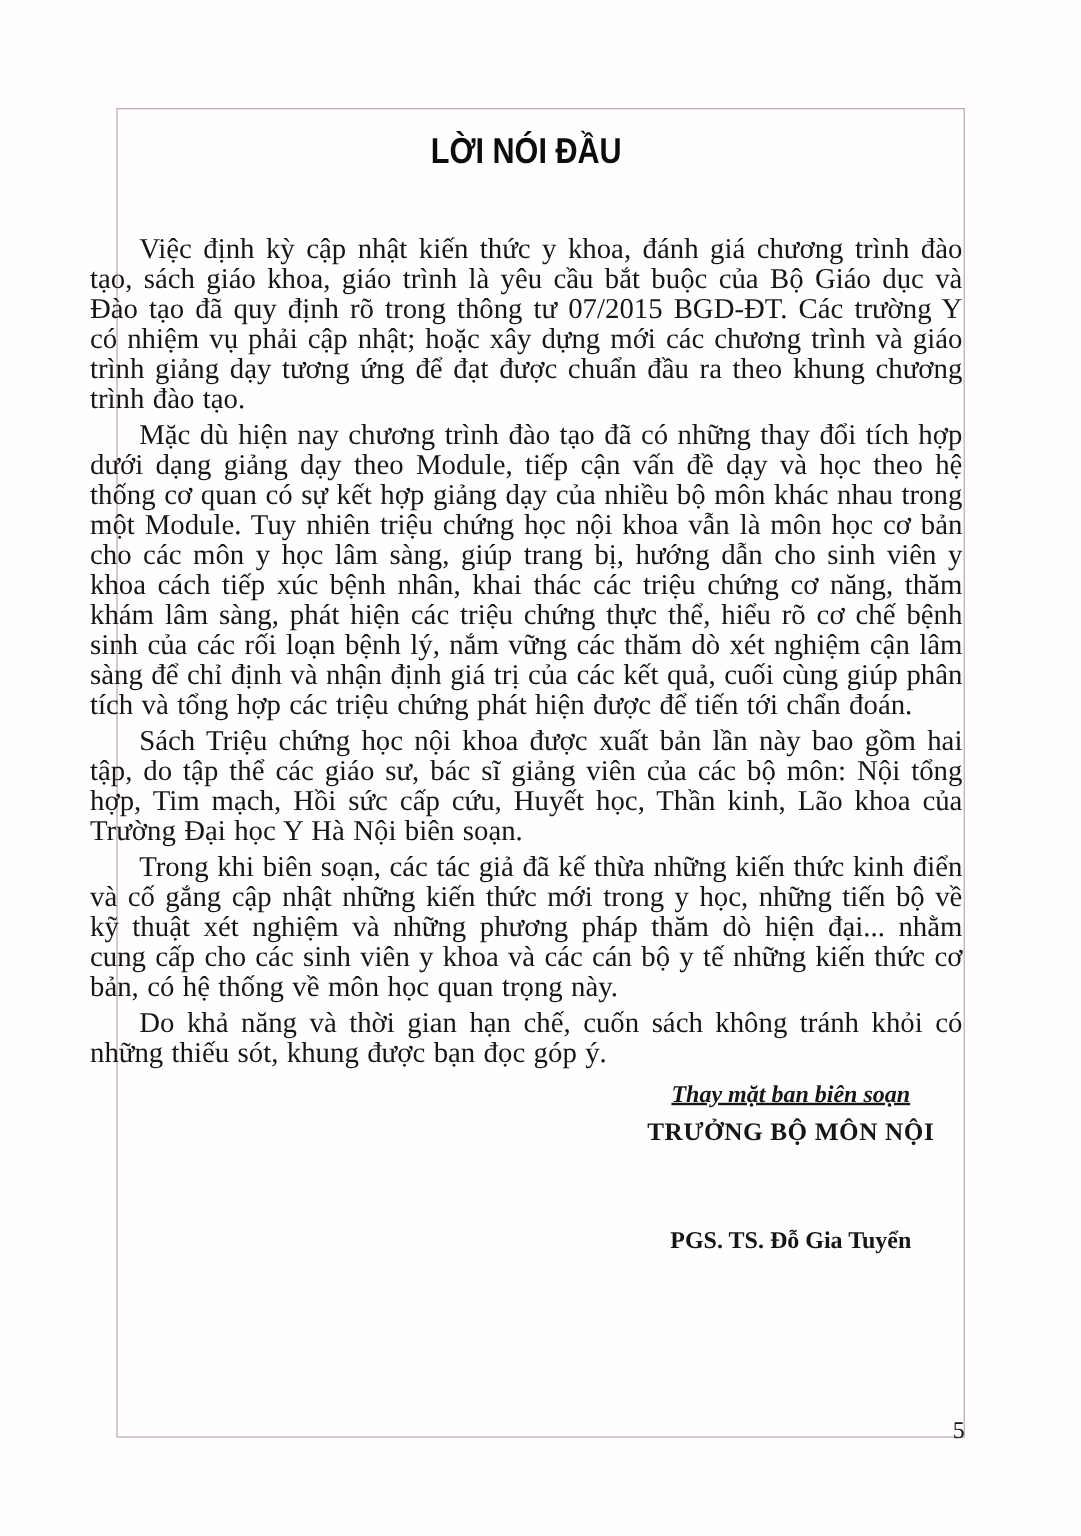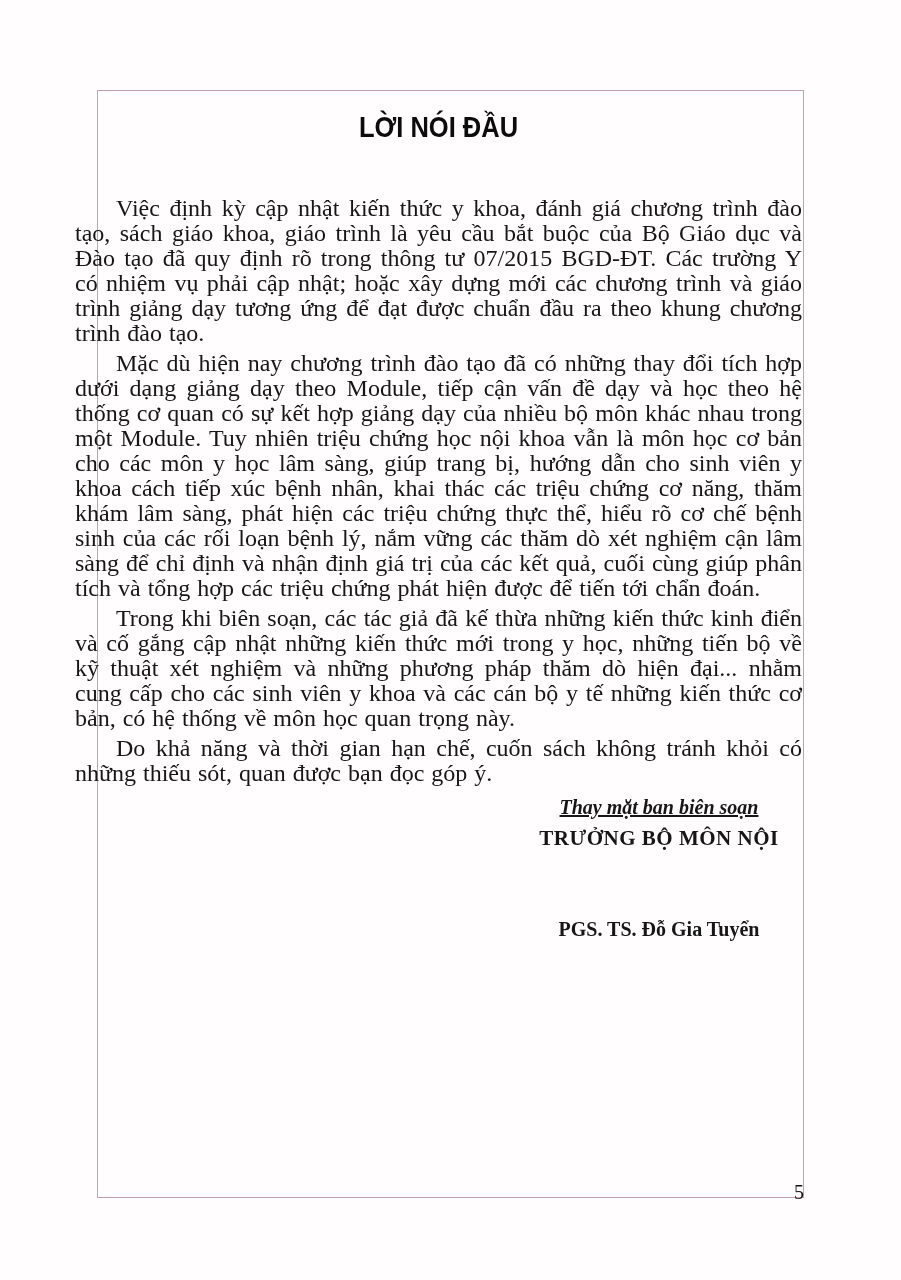--- a/index.html
+++ b/index.html
@@ -85,22 +85,23 @@
 <body>
 
 <div class="page">
   <div class="frame" style="border-color: rgb(197, 160, 178);"></div>
 
   <div class="content">
     <h1 class="title">LỜI NÓI ĐẦU</h1>
 
     <p class="para">Việc định kỳ cập nhật kiến thức y khoa, đánh giá chương trình đào tạo, sách giáo khoa, giáo trình là yêu cầu bắt buộc của Bộ Giáo dục và Đào tạo đã quy định rõ trong thông tư 07/2015 BGD-ĐT. Các trường Y có nhiệm vụ phải cập nhật; hoặc xây dựng mới các chương trình và giáo trình giảng dạy tương ứng để đạt được chuẩn đầu ra theo khung chương trình đào tạo.</p>
     <p class="para">Mặc dù hiện nay chương trình đào tạo đã có những thay đổi tích hợp dưới dạng giảng dạy theo Module, tiếp cận vấn đề dạy và học theo hệ thống cơ quan có sự kết hợp giảng dạy của nhiều bộ môn khác nhau trong một Module. Tuy nhiên triệu chứng học nội khoa vẫn là môn học cơ bản cho các môn y học lâm sàng, giúp trang bị, hướng dẫn cho sinh viên y khoa cách tiếp xúc bệnh nhân, khai thác các triệu chứng cơ năng, thăm khám lâm sàng, phát hiện các triệu chứng thực thể, hiểu rõ cơ chế bệnh sinh của các rối loạn bệnh lý, nắm vững các thăm dò xét nghiệm cận lâm sàng để chỉ định và nhận định giá trị của các kết quả, cuối cùng giúp phân tích và tổng hợp các triệu chứng phát hiện được để tiến tới chẩn đoán.</p>
+    <p class="para">Sách Triệu chứng học nội khoa được xuất bản lần này bao gồm hai tập, do tập thể các giáo sư, bác sĩ giảng viên của các bộ môn: Nội tổng hợp, Tim mạch, Hồi sức cấp cứu, Huyết học, Thần kinh, Lão khoa của Trường Đại học Y Hà Nội biên soạn.</p>
     <p class="para">Trong khi biên soạn, các tác giả đã kế thừa những kiến thức kinh điển và cố gắng cập nhật những kiến thức mới trong y học, những tiến bộ về kỹ thuật xét nghiệm và những phương pháp thăm dò hiện đại... nhằm cung cấp cho các sinh viên y khoa và các cán bộ y tế những kiến thức cơ bản, có hệ thống về môn học quan trọng này.</p>
-    <p class="para">Do khả năng và thời gian hạn chế, cuốn sách không tránh khỏi có những thiếu sót, quan được bạn đọc góp ý.</p>
+    <p class="para">Do khả năng và thời gian hạn chế, cuốn sách không tránh khỏi có những thiếu sót, khung được bạn đọc góp ý.</p>
 
     <div class="sig">
       <div class="sig-role">Thay mặt ban biên soạn</div>
       <div class="sig-title">TRƯỞNG BỘ MÔN NỘI</div>
       <div class="sig-name">PGS. TS. Đỗ Gia Tuyển</div>
     </div>
   </div>
 
   <div class="page-number">5</div>
 </div>

